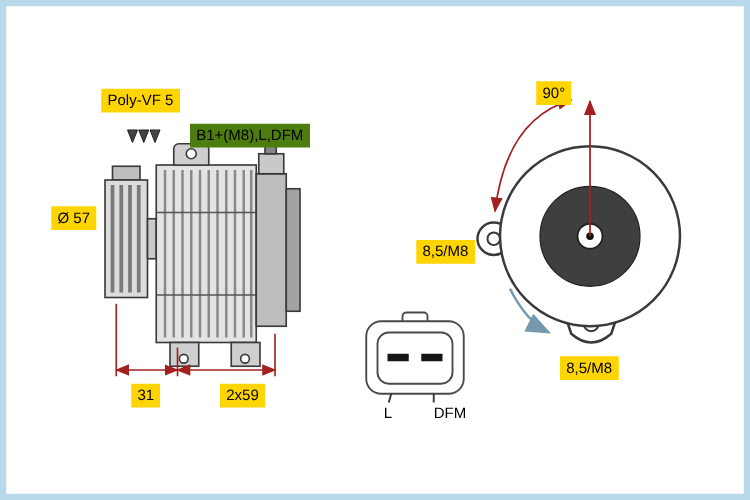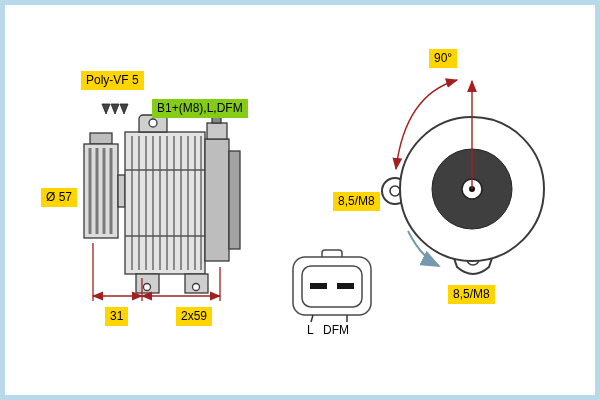--- a/index.html
+++ b/index.html
@@ -17,21 +17,21 @@
   .lbl {
     position: absolute;
     font-size: 12px;
     font-weight: normal;
     color: #000;
     line-height: 1.25;
     padding: 2px 5px;
     white-space: nowrap;
   }
   .label-yellow { background: #ffd500; }
-  .label-blue   { background: #84cc16; }
+  .label-blue   { background: #4d7c0f; }
   .label-plain  { background: transparent; padding: 0; }
 </style>
 </head>
 <body>
 
 <div class="frame">
 
   <svg class="drawing" width="600" height="400" viewBox="0 0 600 400">
     <defs>
       <marker id="arrRed" viewBox="0 0 10 8" refX="9" refY="4" markerWidth="9" markerHeight="7" orient="auto-start-reverse">
@@ -139,29 +139,29 @@
       </g>
       <line x1="308" y1="310" x2="306" y2="317" stroke="#333"></line>
       <line x1="342" y1="310" x2="342" y2="317" stroke="#333"></line>
     </g>
   </svg>
 
   <div class="lbl label-yellow" style="left:76px; top:66px;">Poly-VF 5</div>
 
   <div class="lbl label-blue" style="left:147px; top:94px;">B1+(M8),L,DFM</div>
 
-  <div class="lbl label-yellow" style="left:36px; top:183px;text-align:right;">Ø 57</div>
+  <div class="lbl label-yellow" style="left:36px; top:160px;text-align:right;">Ø 57</div>
 
   <div class="lbl label-yellow" style="left:100px; top:302px;">31</div>
 
   <div class="lbl label-yellow" style="left:171px; top:302px;">2x59</div>
 
-  <div class="lbl label-yellow" style="left:424px; top:44px;">90°</div>
+  <div class="lbl label-yellow" style="left:424px; top:60px;">90°</div>
 
   <div class="lbl label-yellow" style="left:328px; top:187px;">8,5/M8</div>
 
   <div class="lbl label-yellow" style="left:443px; top:280px;">8,5/M8</div>
 
   <div class="lbl label-plain" style="left:302px; top:318px;">L</div>
 
-  <div class="lbl label-plain" style="left:318px; top:318px;">DFM</div>
+  <div class="lbl label-plain" style="left:342px; top:318px;">DFM</div>
 
 </div>
 
 </body></html>

